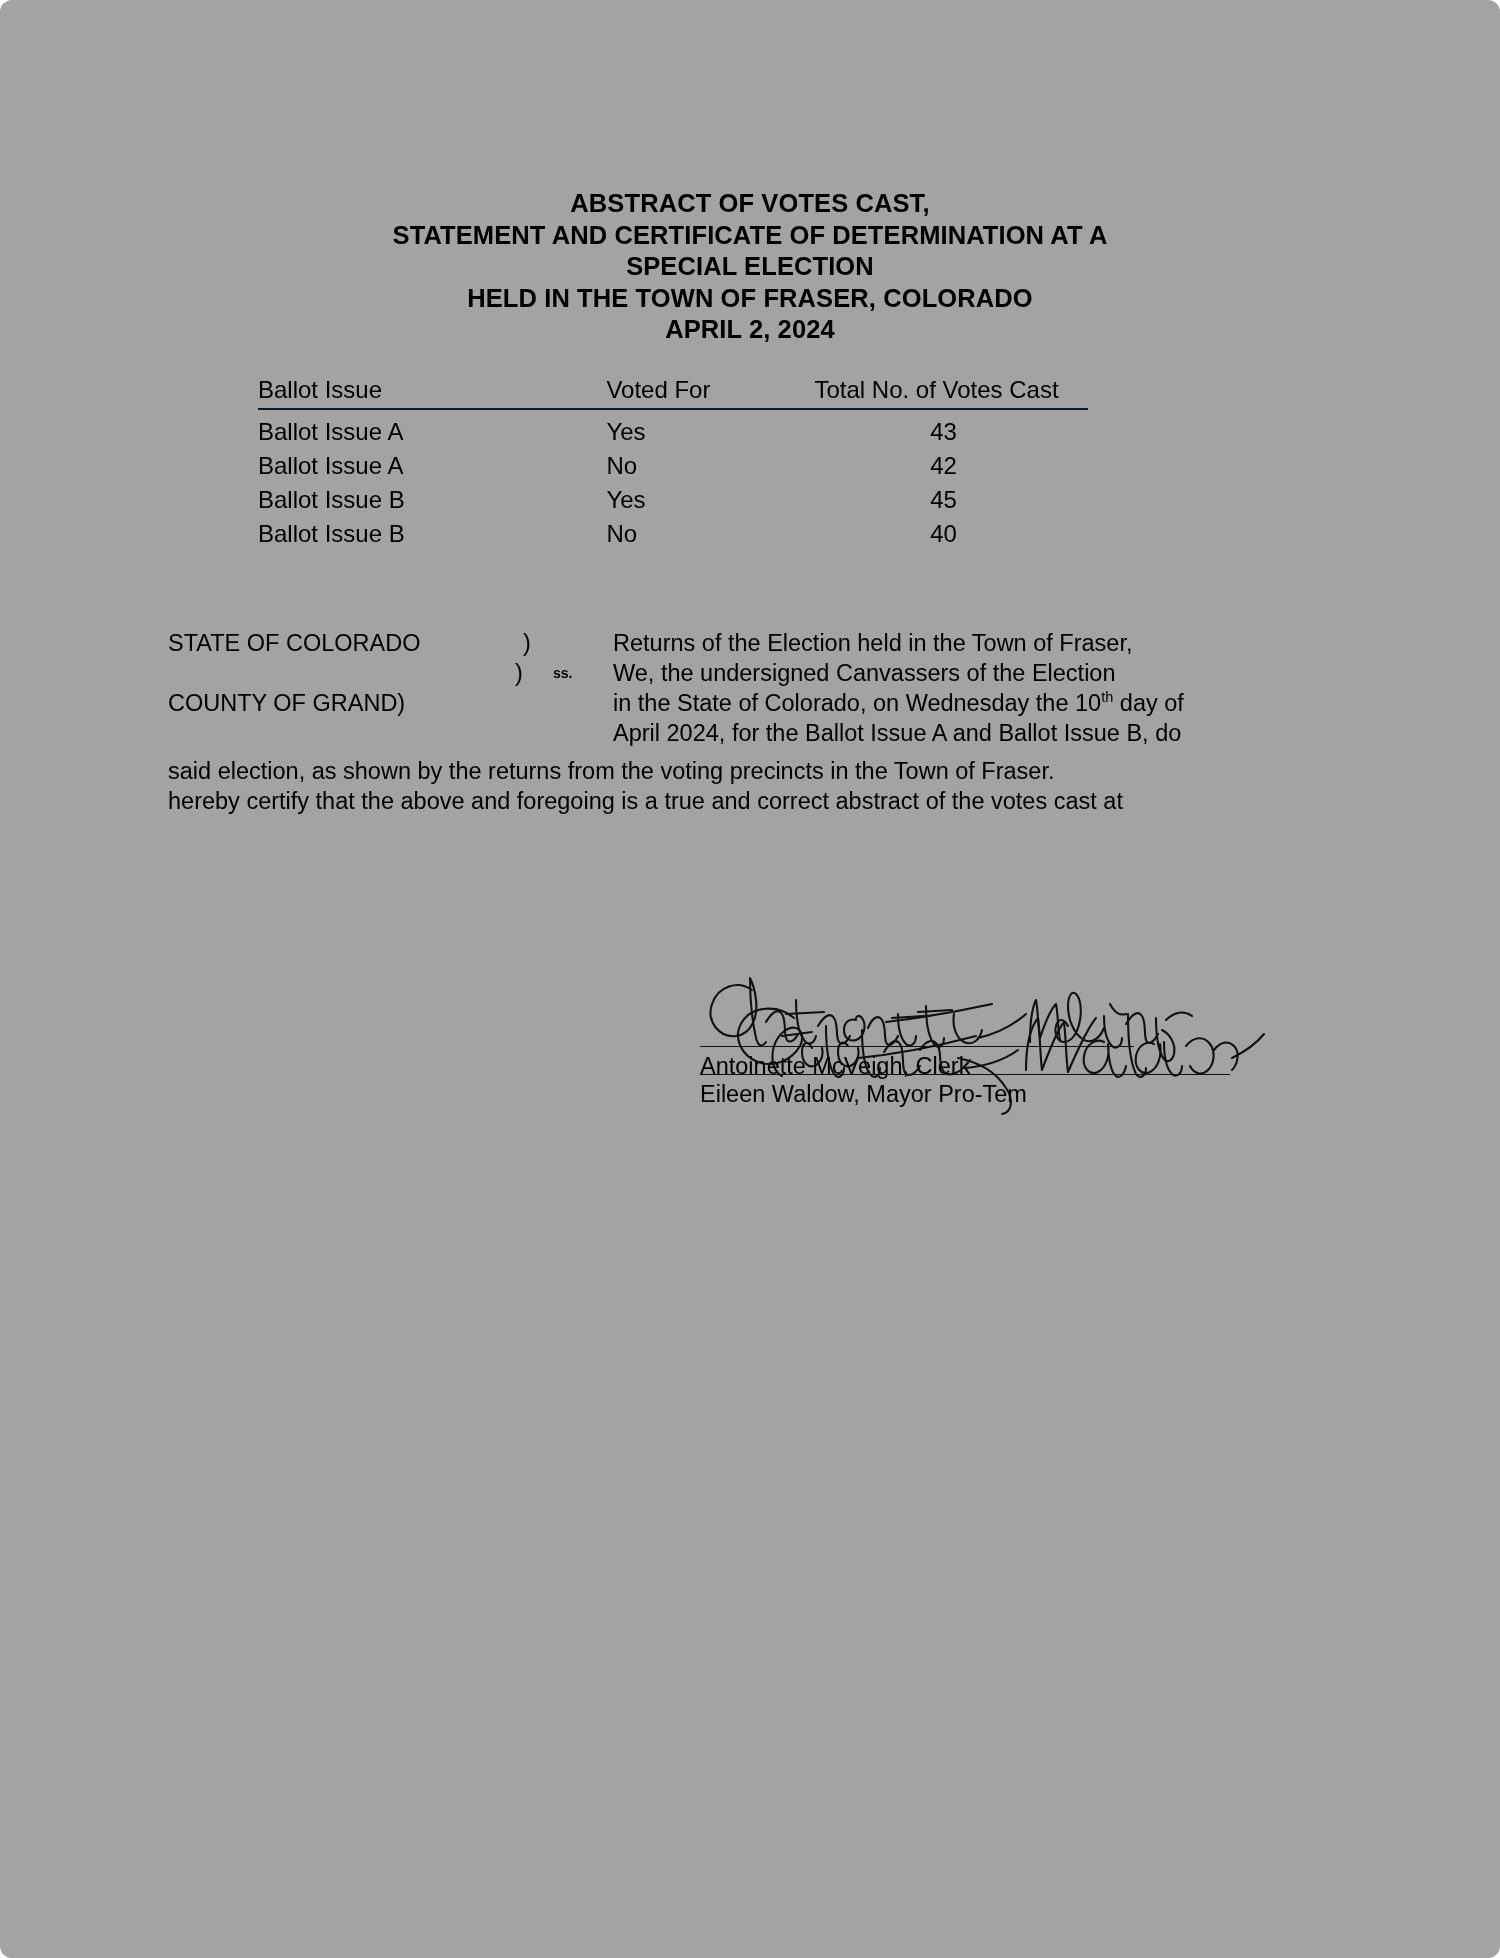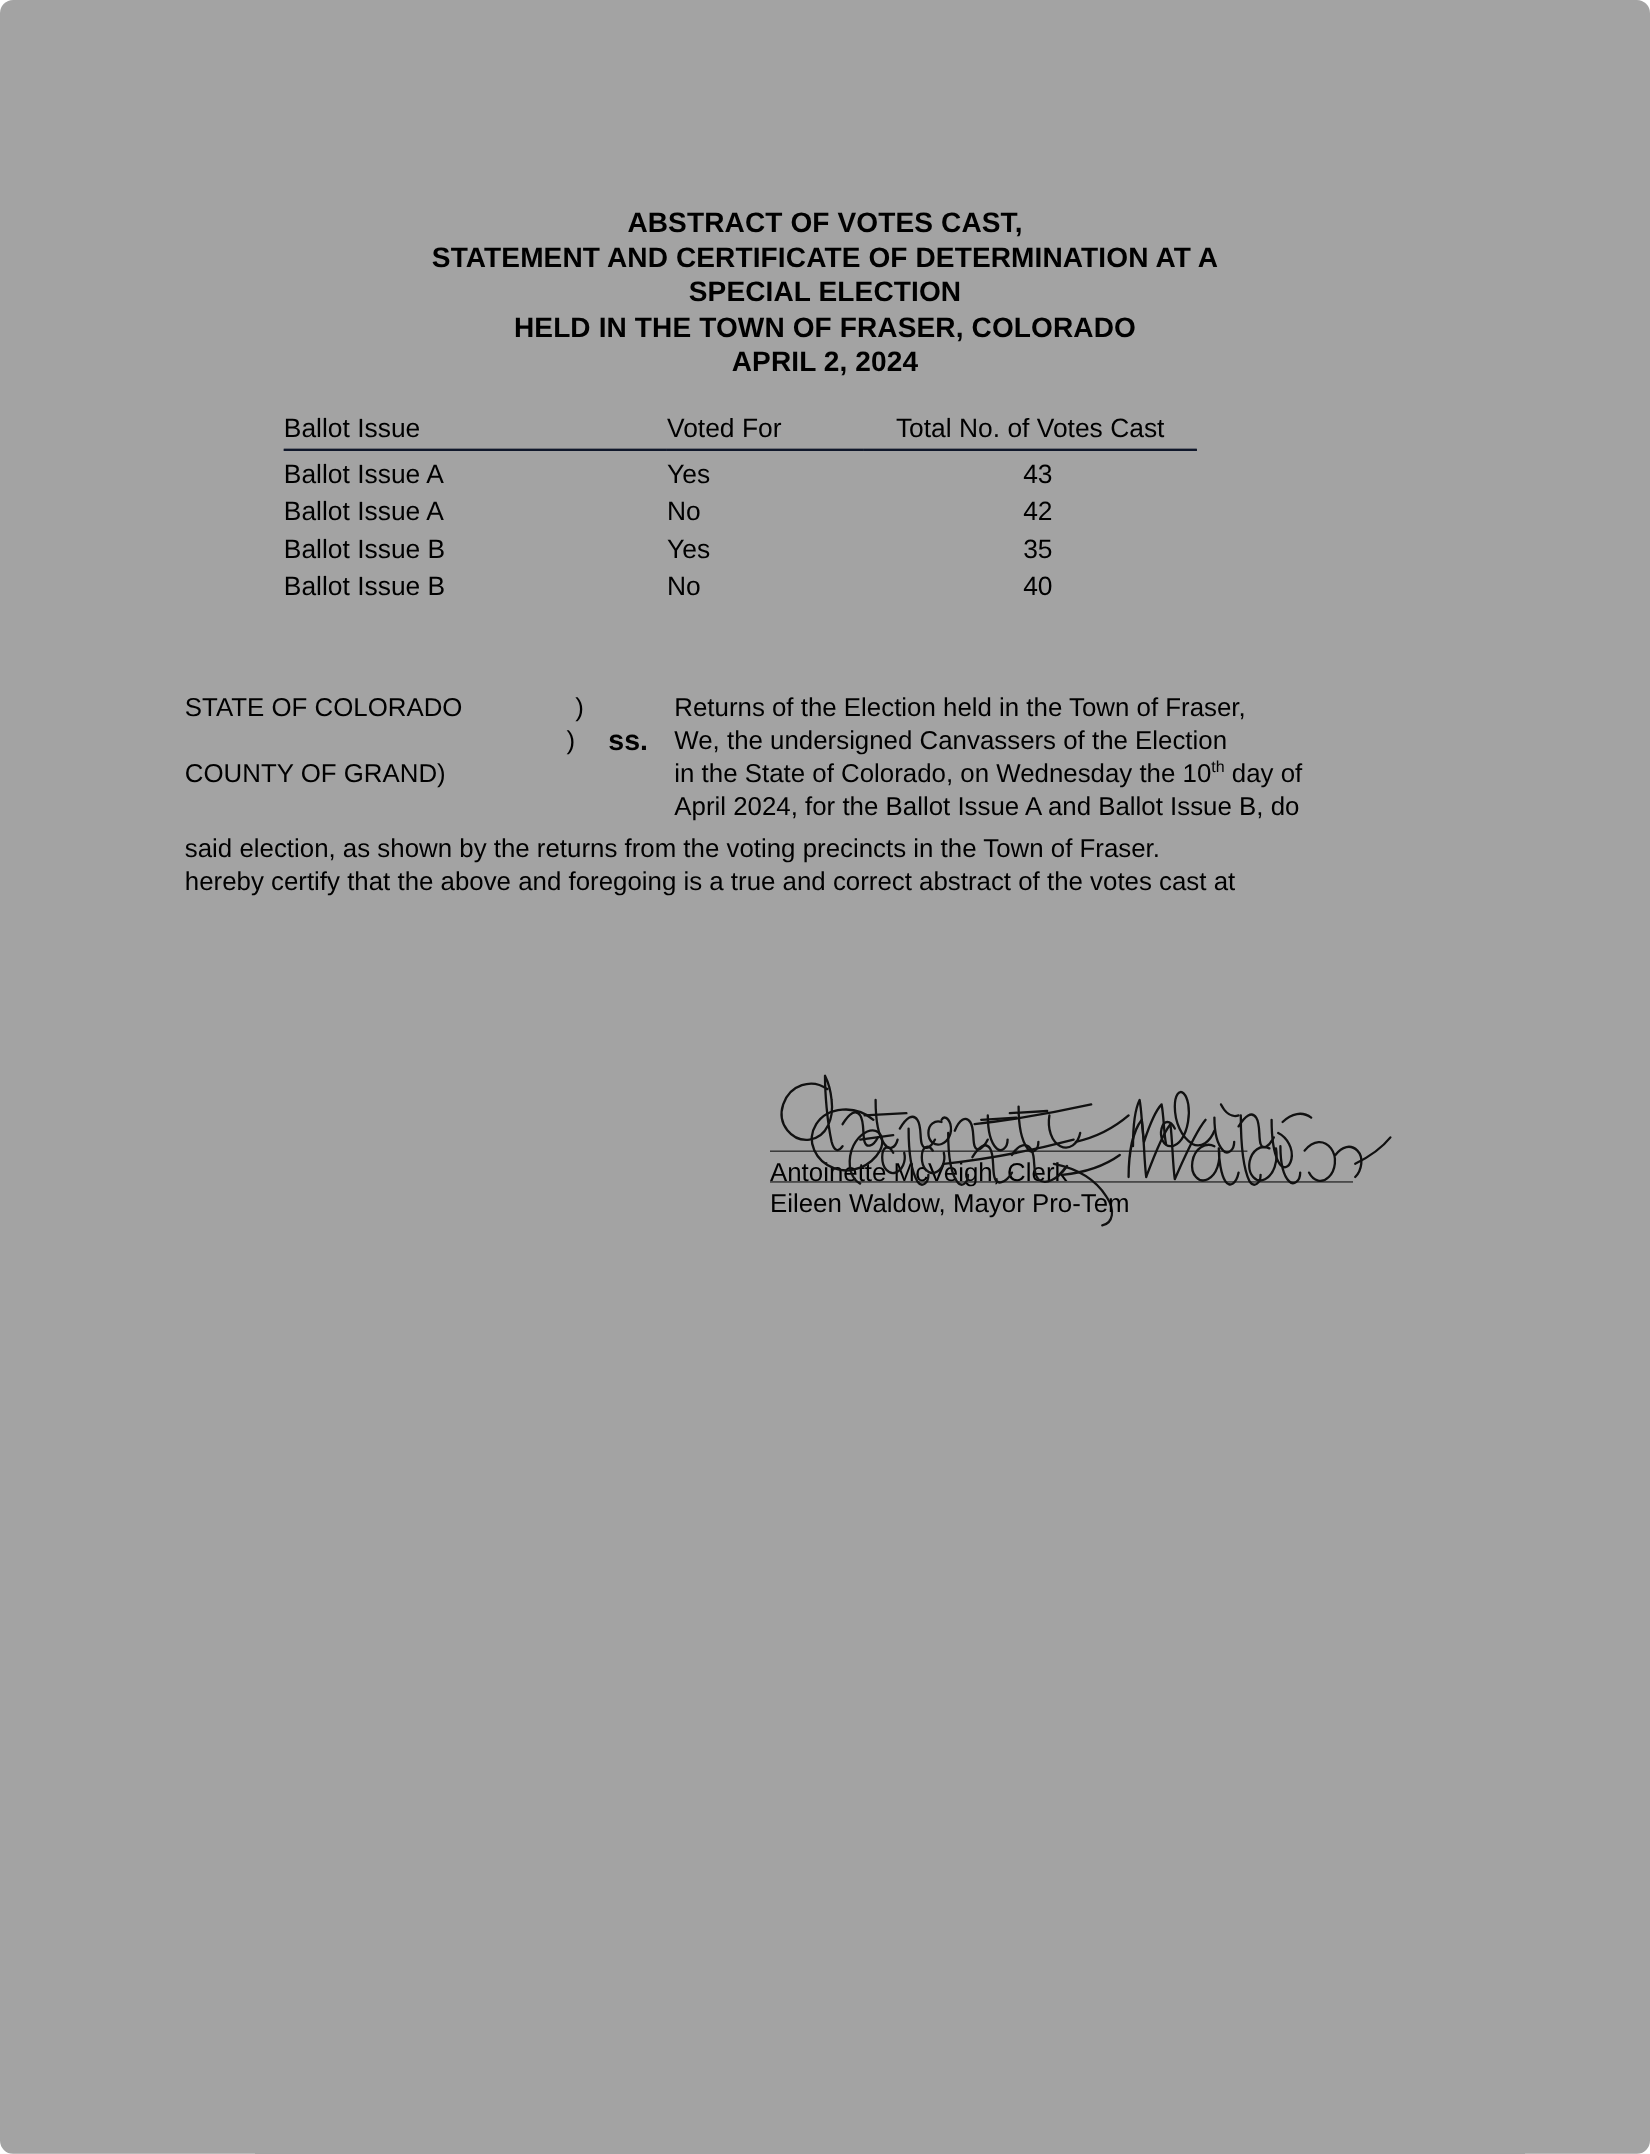--- a/index.html
+++ b/index.html
@@ -106,21 +106,21 @@
   .paren-two {
     position: absolute;
     left: 347px;
     top: 30px;
   }
   .ss-mark {
     position: absolute;
     left: 385px;
     top: 30px;
     font-weight: bold;
-    font-size: 26px;
+    font-size: 14px;
   }
   .cert-para {
     position: absolute;
     left: 445px;
     top: 0;
     width: 700px;
   }
   .cert-para div { white-space: nowrap; }
 
   .cert-tail {
@@ -198,21 +198,21 @@
           <td class="col-total">43</td>
         </tr>
         <tr>
           <td class="col-issue">Ballot Issue A</td>
           <td class="col-voted">No</td>
           <td class="col-total">42</td>
         </tr>
         <tr>
           <td class="col-issue">Ballot Issue B</td>
           <td class="col-voted">Yes</td>
-          <td class="col-total">35</td>
+          <td class="col-total">45</td>
         </tr>
         <tr>
           <td class="col-issue">Ballot Issue B</td>
           <td class="col-voted">No</td>
           <td class="col-total">40</td>
         </tr>
       </tbody>
     </table>
   </div>
 

